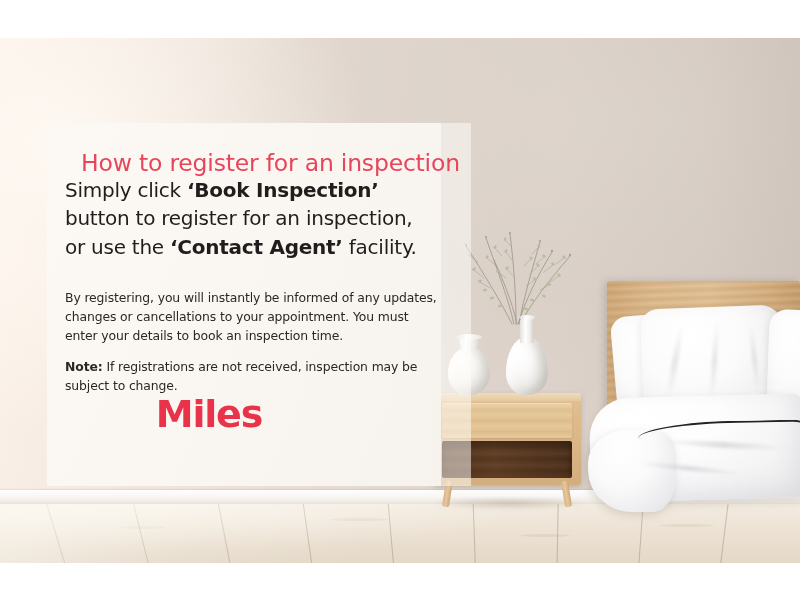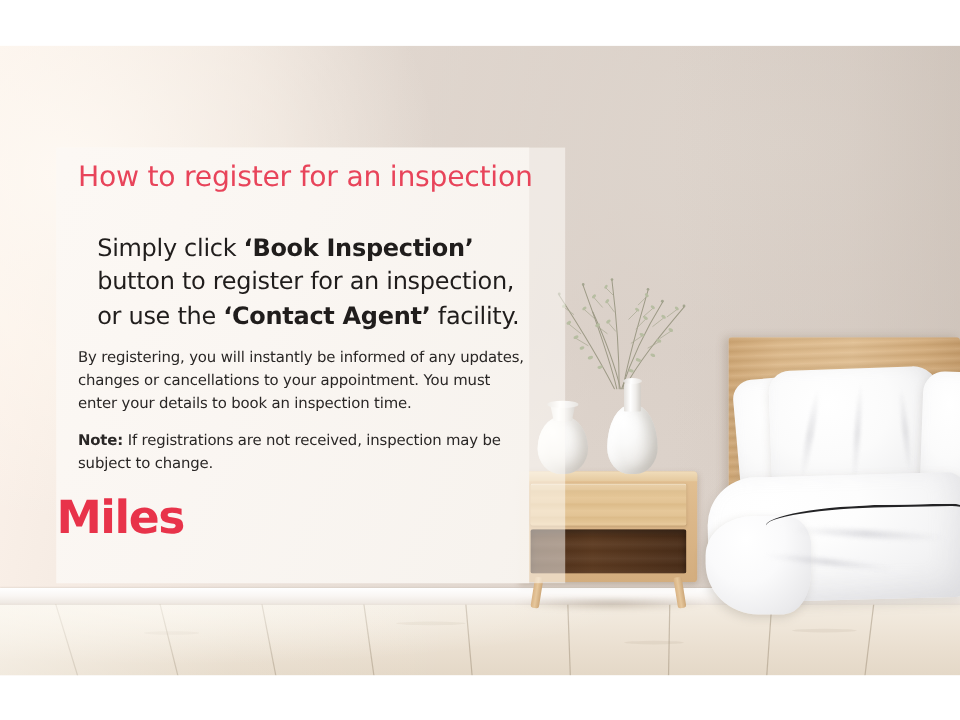--- a/index.html
+++ b/index.html
@@ -381,36 +381,36 @@
     z-index: 50;
     padding: 0;
     box-sizing: border-box;
   }
 
   .heading {
     position: absolute;
     left: 18px;
     top: 12px;
     width: 370px;
-    margin: 0;
+    margin: 16px;
     font-family: "DejaVu Sans", "Liberation Sans", sans-serif;
     font-size: 23.5px;
     font-weight: 400;
     letter-spacing: -0.2px;
     line-height: 1.1;
     color: #e8445a;
     white-space: nowrap;
   }
 
   .lead {
     position: absolute;
     left: 18px;
     top: 53px;
     width: 372px;
-    margin: 16px;
+    margin: 0;
     font-family: "DejaVu Sans", "Liberation Sans", sans-serif;
     font-size: 20px;
     font-weight: 400;
     line-height: 1.42;
     color: #201d1c;
     letter-spacing: -0.25px;
   }
   .lead b { font-weight: 700; }
 
   .body-copy {
@@ -426,23 +426,23 @@
     letter-spacing: -0.12px;
   }
   .body-copy.p1 { top: 166px; }
   .body-copy.p2 { top: 235px; }
   .body-copy b { font-weight: 700; }
 
   
   .logo {
     position: absolute;
     left: 0;
-    top: 289px;
+    top: 272px;
     width: 324px;
-    text-align: left;
+    text-align: center;
   }
   .logo-word {
     display: block;
     font-family: "DejaVu Sans", "Liberation Sans", sans-serif;
     font-size: 38px;
     font-weight: 700;
     letter-spacing: -1.2px;
     line-height: 1;
     color: #e8334a;
   }

